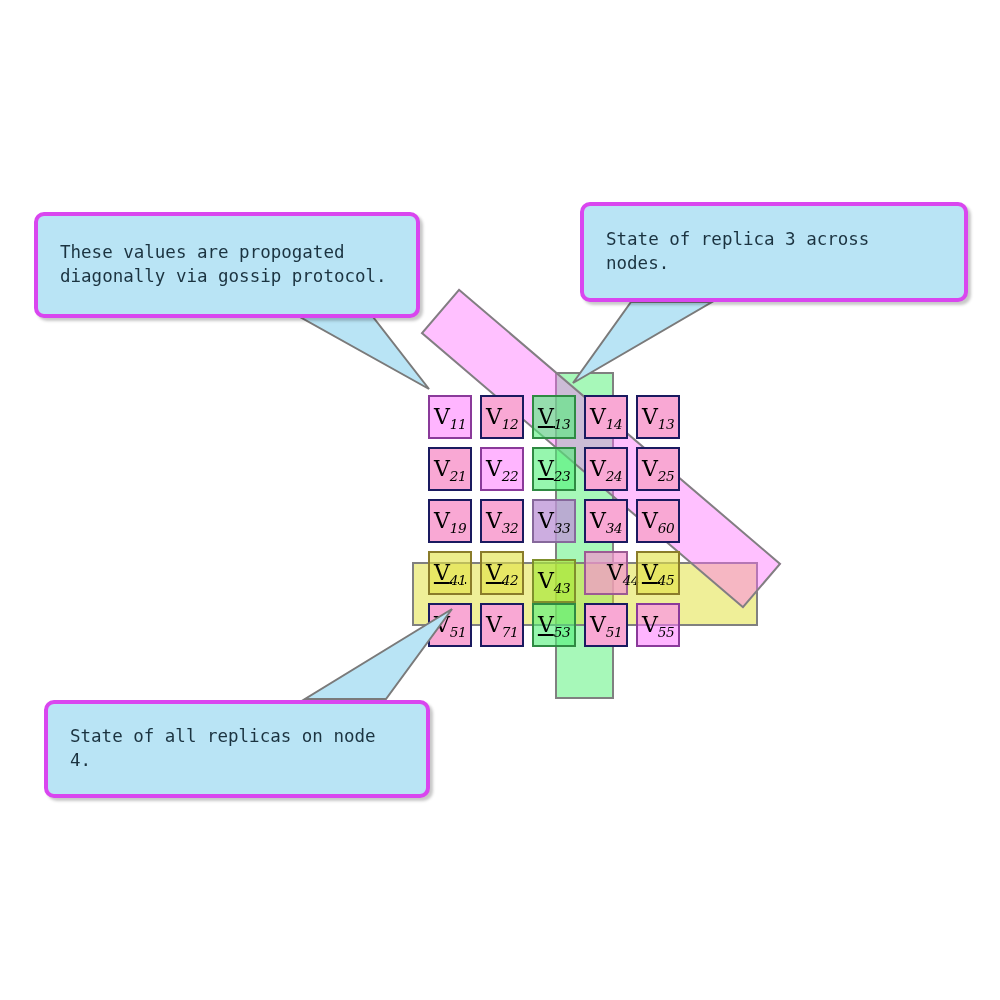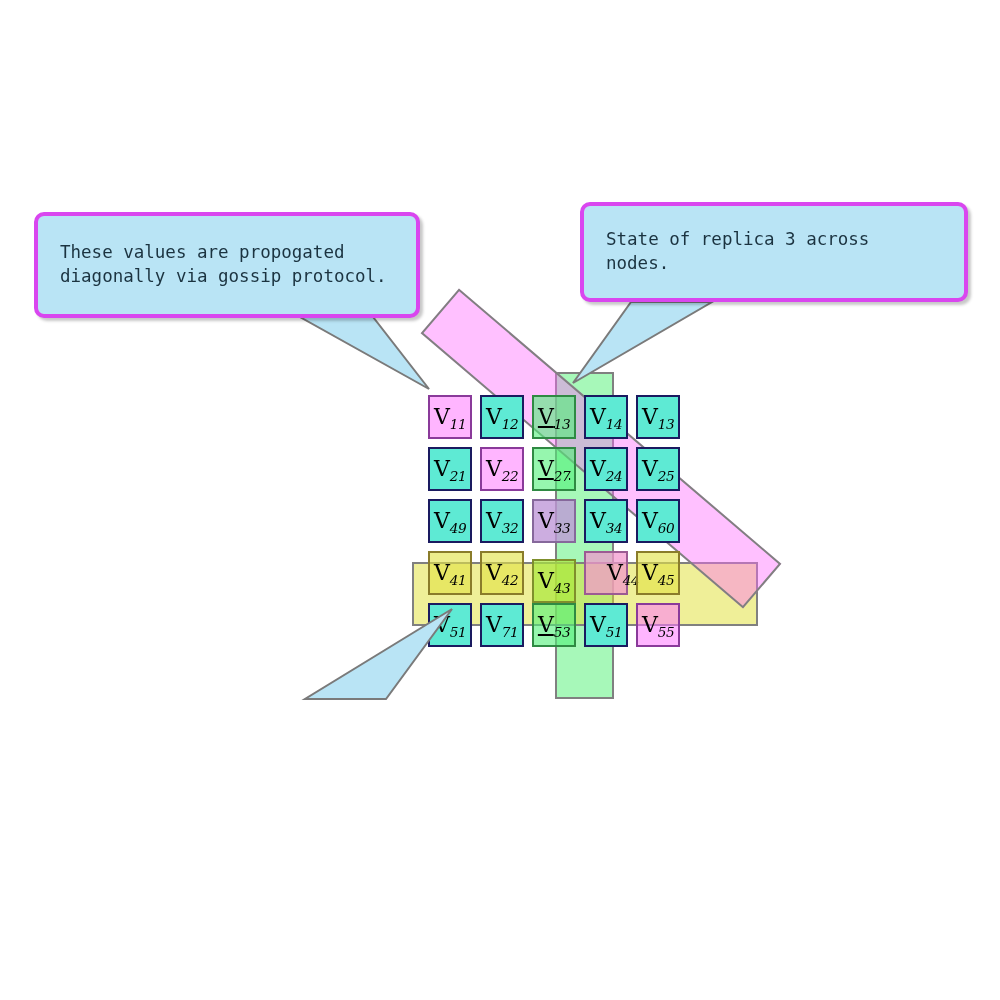--- a/index.html
+++ b/index.html
@@ -60,21 +60,21 @@
     grid-template-rows: repeat(5, 44px);
     column-gap: 22px;
     row-gap: 14px;
     gap: 8px;
   }
   .cell {
     width: 44px;
     height: 44px;
     box-sizing: border-box;
     border: 2px solid #1a1a60;
-    background: #5eead4;
+    background: #f9a8d4;
     display: flex;
     align-items: center;
     justify-content: center;
     position: relative;
   }
   .cell-label {
     font-family: "DejaVu Serif", serif;
     font-size: 22px;
     line-height: 1;
     color: #000000;
@@ -85,21 +85,21 @@
     font-style: italic;
     vertical-align: baseline;
     position: relative;
     top: 0.33em;
     letter-spacing: -0.5px;
   }
 
   
   .cell.c-diag   { border-color: #8a3a9a; background: rgba(255, 120, 255, 0.55); }
   .cell.c-col    { border-color: #2f8a43; background: rgba(80, 240, 120, 0.60); text-decoration: underline; }
-  .cell.c-row    { border-color: #8a7c2a; background: rgba(226, 226, 70, 0.62); }
+  .cell.c-row    { border-color: #8a7c2a; background: rgba(226, 226, 70, 0.62); text-decoration: underline; }
   .cell.c-colrow { border-color: #7f8f2c; background: rgba(170, 232, 60, 0.70); margin-top: 8px; }
   .cell.c-rowdiag{ border-color: #9c5b93; background: rgba(243, 150, 205, 0.72); padding-left: 34px; }
   .cell.c-coldiag{ border-color: #86689b; background: rgba(190, 150, 215, 0.78); align-items: center; }
 
   
   .callout {
     position: absolute;
     box-sizing: border-box;
     background: #b9e4f5;
     border: 4px solid #d946ef;
@@ -166,31 +166,31 @@
       <span class="cell-label"><span>V</span><sub>13</sub></span>
     </div>
 
     <div class="cell">
       <span class="cell-label"><span>V</span><sub>21</sub></span>
     </div>
     <div class="cell c-diag">
       <span class="cell-label"><span>V</span><sub>22</sub></span>
     </div>
     <div class="cell c-col">
-      <span class="cell-label"><span>V</span><sub>27</sub></span>
+      <span class="cell-label"><span>V</span><sub>23</sub></span>
     </div>
     <div class="cell">
       <span class="cell-label"><span>V</span><sub>24</sub></span>
     </div>
     <div class="cell">
       <span class="cell-label"><span>V</span><sub>25</sub></span>
     </div>
 
     <div class="cell">
-      <span class="cell-label"><span>V</span><sub>49</sub></span>
+      <span class="cell-label"><span>V</span><sub>19</sub></span>
     </div>
     <div class="cell">
       <span class="cell-label"><span>V</span><sub>32</sub></span>
     </div>
     <div class="cell c-coldiag">
       <span class="cell-label"><span>V</span><sub>33</sub></span>
     </div>
     <div class="cell">
       <span class="cell-label"><span>V</span><sub>34</sub></span>
     </div>
@@ -234,14 +234,17 @@
 
   <div class="callout" id="callout-gossip">
     <div class="callout-text">These values are propogated
 diagonally via gossip protocol.</div>
   </div>
 
   <div class="callout" id="callout-replica3">
     <div class="callout-text">State of replica 3 across nodes.</div>
   </div>
 
+  <div class="callout" id="callout-node4">
+    <div class="callout-text">State of all replicas on node 4.</div>
+  </div>
 
 </div>
 
 </body></html>

